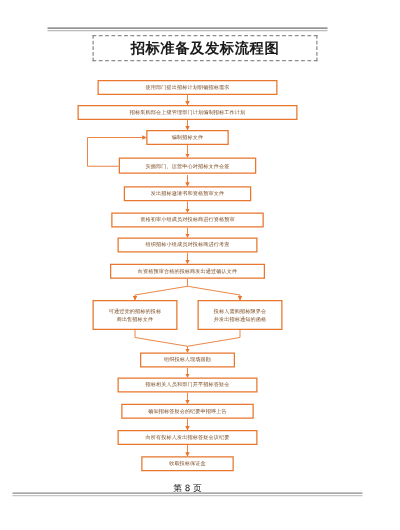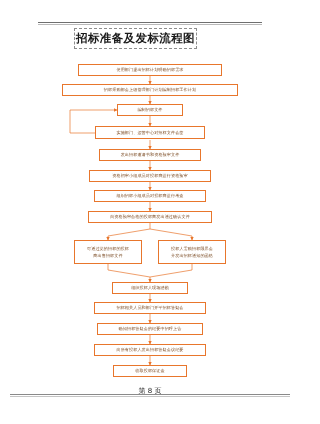--- a/index.html
+++ b/index.html
@@ -40,21 +40,21 @@
     width: 224px;
     height: 0;
     border-top: 1px solid #b9b9b9;
   }
 
   
   .title-box {
     position: absolute;
     left: 74px;
     top: 28px;
-    width: 123px;
+    width: 180px;
     height: 21px;
     border: 1px dashed #8d8d8d;
     box-sizing: border-box;
     display: flex;
     align-items: center;
     justify-content: center;
   }
   .title-text {
     font-size: 11.5px;
     font-weight: bold;

